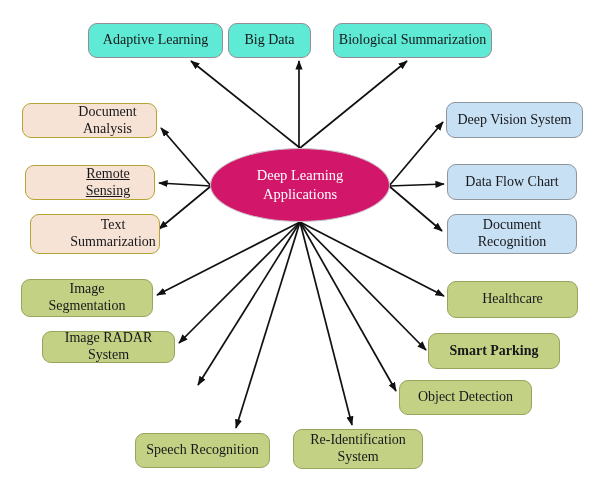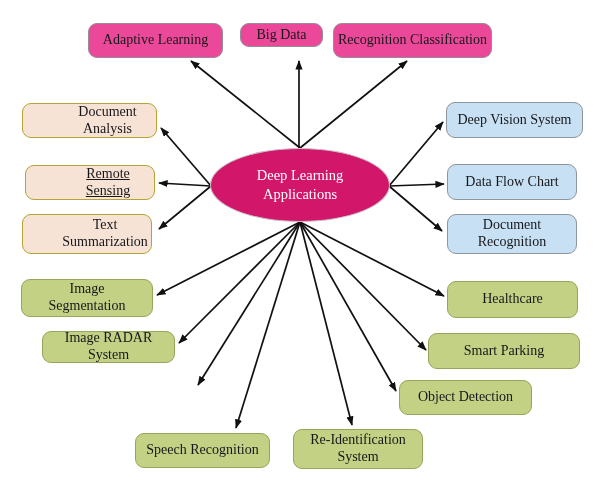--- a/index.html
+++ b/index.html
@@ -24,21 +24,21 @@
     display: flex;
     align-items: center;
     justify-content: center;
     text-align: center;
     font-size: 14px;
     color: #17171a;
     line-height: 1.18;
     white-space: pre-line;
     padding: 2px 4px;
   }
-  .grp-top    { background: #ec4899; border: 1.5px solid #958c98; }
+  .grp-top    { background: #5eead4; border: 1.5px solid #958c98; }
   .grp-left   { background: #f7e3d5; border: 1.5px solid #b5a433; padding-left: 40px; }
   .grp-right  { background: #c7e0f4; border: 1.5px solid #8e959b; }
   .grp-green  { background: #c3d184; border: 1.5px solid #96a55c; }
   .center-ellipse {
     position: absolute;
     left: 210px; top: 148px;
     width: 180px; height: 74px;
     box-sizing: border-box;
     background: #d2176b;
     border: 1px solid #c9bfc6;
@@ -83,34 +83,34 @@
     <line x1="300" y1="222" x2="236" y2="428" stroke="#111111" stroke-width="1.7" marker-end="url(#ah)"></line>
     <line x1="300" y1="222" x2="352" y2="425" stroke="#111111" stroke-width="1.7" marker-end="url(#ah)"></line>
     <line x1="300" y1="222" x2="396" y2="391" stroke="#111111" stroke-width="1.7" marker-end="url(#ah)"></line>
     <line x1="300" y1="222" x2="426" y2="350" stroke="#111111" stroke-width="1.7" marker-end="url(#ah)"></line>
     <line x1="300" y1="222" x2="444" y2="296" stroke="#111111" stroke-width="1.7" marker-end="url(#ah)"></line>
   </svg>
 
   <div class="node grp-top" style="left:88px; top:23px; width:135px; height:35px;">
     <span>Adaptive Learning</span>
   </div>
-  <div class="node grp-top" style="left:240px; top:23px; width:83px; height:24px;">
+  <div class="node grp-top" style="left:228px; top:23px; width:83px; height:35px;">
     <span>Big Data</span>
   </div>
   <div class="node grp-top" style="left:333px; top:23px; width:159px; height:35px;">
-    <span>Recognition Classification</span>
+    <span>Biological Summarization</span>
   </div>
 
   <div class="node grp-left" style="left:22px; top:103px; width:135px; height:35px;">
     <span>Document Analysis</span>
   </div>
   <div class="node grp-left" style="left:25px; top:165px; width:130px; height:35px;text-decoration:underline;">
     <span>Remote Sensing</span>
   </div>
-  <div class="node grp-left" style="left:22px; top:214px; width:130px; height:40px;">
+  <div class="node grp-left" style="left:30px; top:214px; width:130px; height:40px;">
     <span>Text
 Summarization</span>
   </div>
 
   <div class="node grp-right" style="left:446px; top:102px; width:137px; height:36px;">
     <span>Deep Vision System</span>
   </div>
   <div class="node grp-right" style="left:447px; top:164px; width:130px; height:36px;">
     <span>Data Flow Chart</span>
   </div>
@@ -127,21 +127,21 @@
     <span>Image RADAR
 System</span>
   </div>
   <div class="node grp-green" style="left:135px; top:433px; width:135px; height:35px;">
     <span>Speech Recognition</span>
   </div>
 
   <div class="node grp-green" style="left:447px; top:281px; width:131px; height:37px;">
     <span>Healthcare</span>
   </div>
-  <div class="node grp-green" style="left:428px; top:333px; width:152px; height:36px;">
+  <div class="node grp-green" style="left:428px; top:333px; width:132px; height:36px;font-weight:bold;">
     <span>Smart Parking</span>
   </div>
   <div class="node grp-green" style="left:399px; top:380px; width:133px; height:35px;">
     <span>Object Detection</span>
   </div>
   <div class="node grp-green" style="left:293px; top:429px; width:130px; height:40px;">
     <span>Re-Identification
 System</span>
   </div>
 

